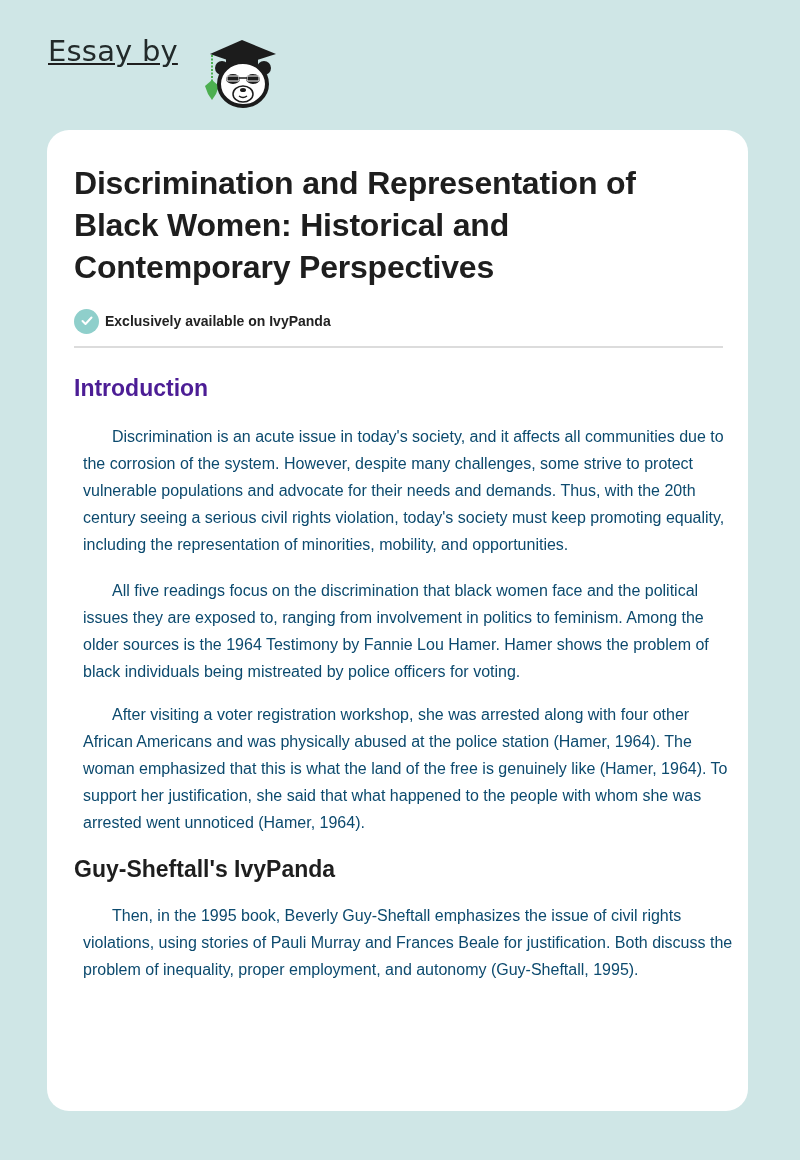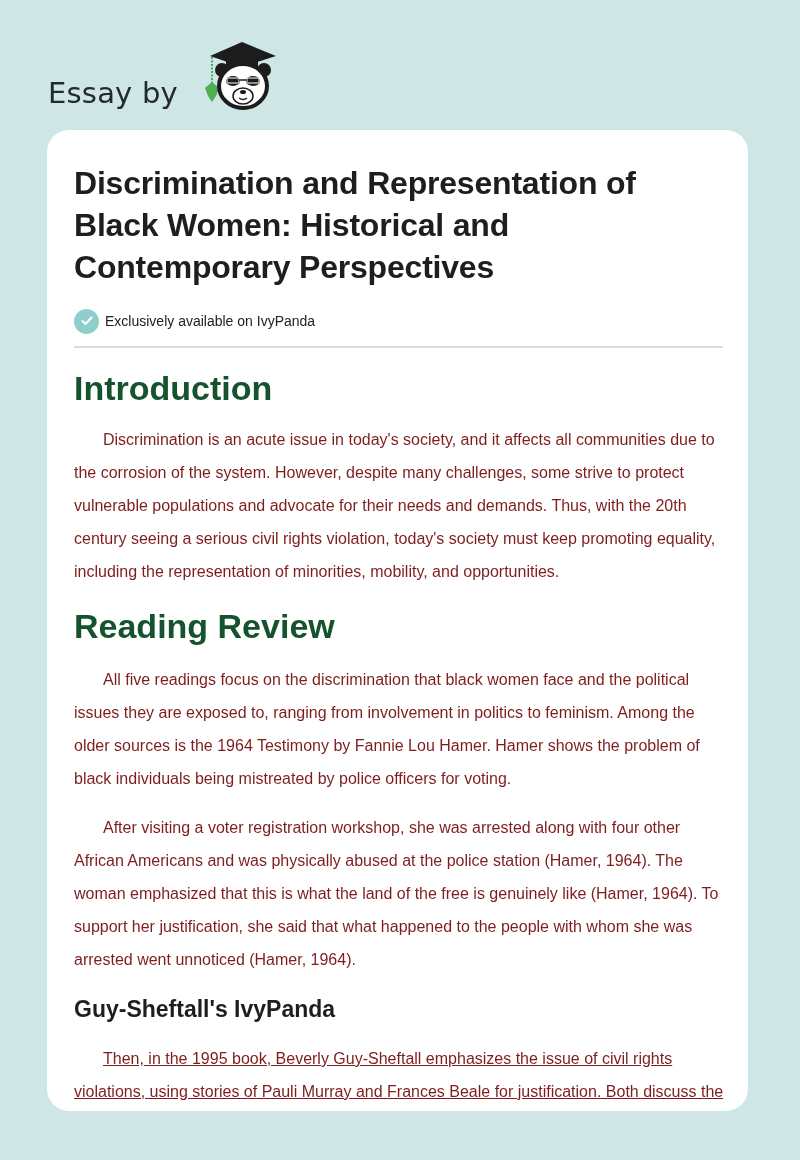--- a/index.html
+++ b/index.html
@@ -5,22 +5,22 @@
   html, body { margin: 0; padding: 0; }
   body {
     width: 800px; height: 1160px;
     background: #cfe6e6;
     font-family: "Liberation Sans", sans-serif;
     color: #1f1f1f;
     position: relative;
     overflow: hidden;
   }
   .brand {
-    position: absolute; left: 48px; top: 40px;
-    display: flex; align-items: flex-end; height: 70px;
+    position: absolute; left: 48px; top: 34px;
+    display: flex; align-items: flex-start; height: 70px; text-decoration: underline;
   }
   .brand-prefix {
     font-family: "DejaVu Sans", sans-serif;
     font-size: 29px; color: #222a2a; letter-spacing: 0.2px;
     margin-right: 18px;
   }
   .brand-logo { width: 88px; height: 74px; margin-right: 4px; }
   .brand-name {
     font-family: "DejaVu Serif", serif;
     font-weight: bold; font-size: 28px; color: #1c1c1c;
@@ -40,27 +40,27 @@
     color: #1e1e1e; letter-spacing: -0.2px;
   }
   .exclusive {
     display: flex; align-items: center; margin-top: 20px; height: 26px;
   }
   .check {
     width: 25px; height: 25px; border-radius: 50%;
     background: #8fcfcb; display: flex; align-items: center; justify-content: center;
     margin-right: 6px;
   }
-  .exclusive-text { font-size: 14px; font-weight: normal; color: #222; text-align: center; }
+  .exclusive-text { font-size: 14px; font-weight: bold; color: #222; text-align: center; }
   .divider { height: 2px; background: #dcdcdc; margin-top: 12px; width: 649px; }
 
-  h2.section { margin: 22px 0 0 0; font-size: 34px; line-height: 36px; font-weight: bold; color: #14532d; }
+  h2.section { margin: 22px 0 0 0; font-size: 23px; line-height: 36px; font-weight: bold; color: #4c1d95; }
   h3.sub { margin: 0; font-size: 23px; line-height: 30px; font-weight: bold; color: #1e1e1e; }
   p.para {
-    margin: 0; font-size: 16px; line-height: 33px; color: #7f1d1d;
+    margin: 9px; font-size: 16px; line-height: 27px; color: #0c4a6e;
     text-indent: 29px; width: 652px;
   }
 </style>
 </head>
 <body>
 
 <header class="brand">
   <span class="brand-prefix">Essay by</span>
   <svg class="brand-logo" viewBox="0 0 88 74">
 
@@ -100,25 +100,24 @@
   </div>
 
   <div class="divider"></div>
 
   <section>
     <h2 class="section" style="margin-top:22px;">Introduction</h2>
     <p class="para" style="margin-top:17px;">Discrimination is an acute issue in today's society, and it affects all communities due to the corrosion of the system. However, despite many challenges, some strive to protect vulnerable populations and advocate for their needs and demands. Thus, with the 20th century seeing a serious civil rights violation, today's society must keep promoting equality, including the representation of minorities, mobility, and opportunities.</p>
   </section>
 
   <section>
-    <h2 class="section" style="margin-top:20px;">Reading Review</h2>
 
     <div>
       <p class="para" style="margin-top:19px;">All five readings focus on the discrimination that black women face and the political issues they are exposed to, ranging from involvement in politics to feminism. Among the older sources is the 1964 Testimony by Fannie Lou Hamer. Hamer shows the problem of black individuals being mistreated by police officers for voting.</p>
       <p class="para" style="margin-top:16px;">After visiting a voter registration workshop, she was arrested along with four other African Americans and was physically abused at the police station (Hamer, 1964). The woman emphasized that this is what the land of the free is genuinely like (Hamer, 1964). To support her justification, she said that what happened to the people with whom she was arrested went unnoticed (Hamer, 1964).</p>
     </div>
 
     <div>
       <h3 class="sub" style="margin-top:18px;">Guy-Sheftall's IvyPanda</h3>
-      <p class="para" style="margin-top:18px;text-decoration:underline;">Then, in the 1995 book, Beverly Guy-Sheftall emphasizes the issue of civil rights violations, using stories of Pauli Murray and Frances Beale for justification. Both discuss the problem of inequality, proper employment, and autonomy (Guy-Sheftall, 1995).</p>
+      <p class="para" style="margin-top:18px;">Then, in the 1995 book, Beverly Guy-Sheftall emphasizes the issue of civil rights violations, using stories of Pauli Murray and Frances Beale for justification. Both discuss the problem of inequality, proper employment, and autonomy (Guy-Sheftall, 1995).</p>
     </div>
   </section>
 </main>
 
 </body></html>

